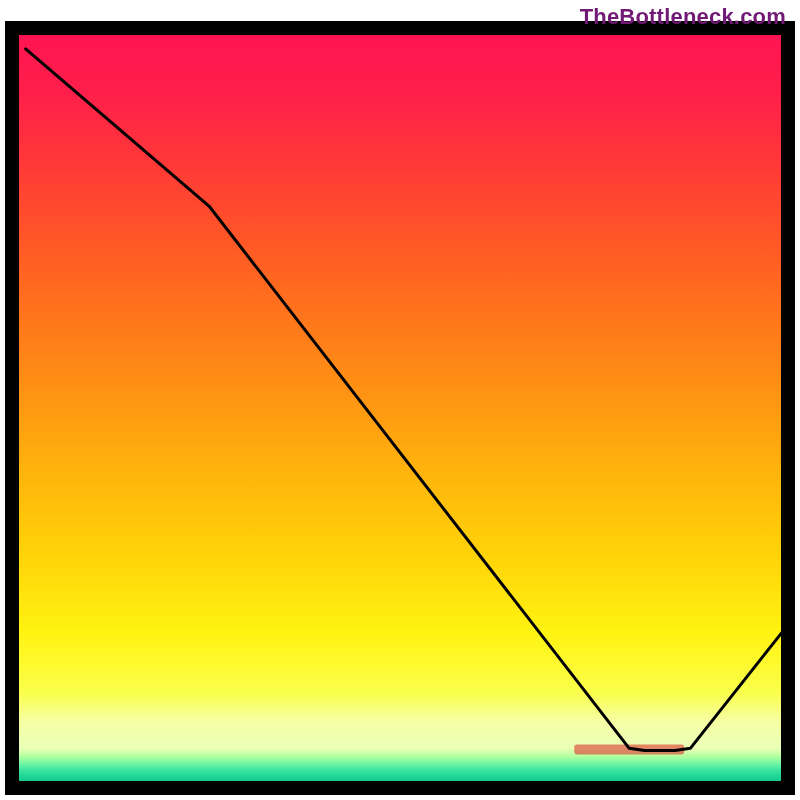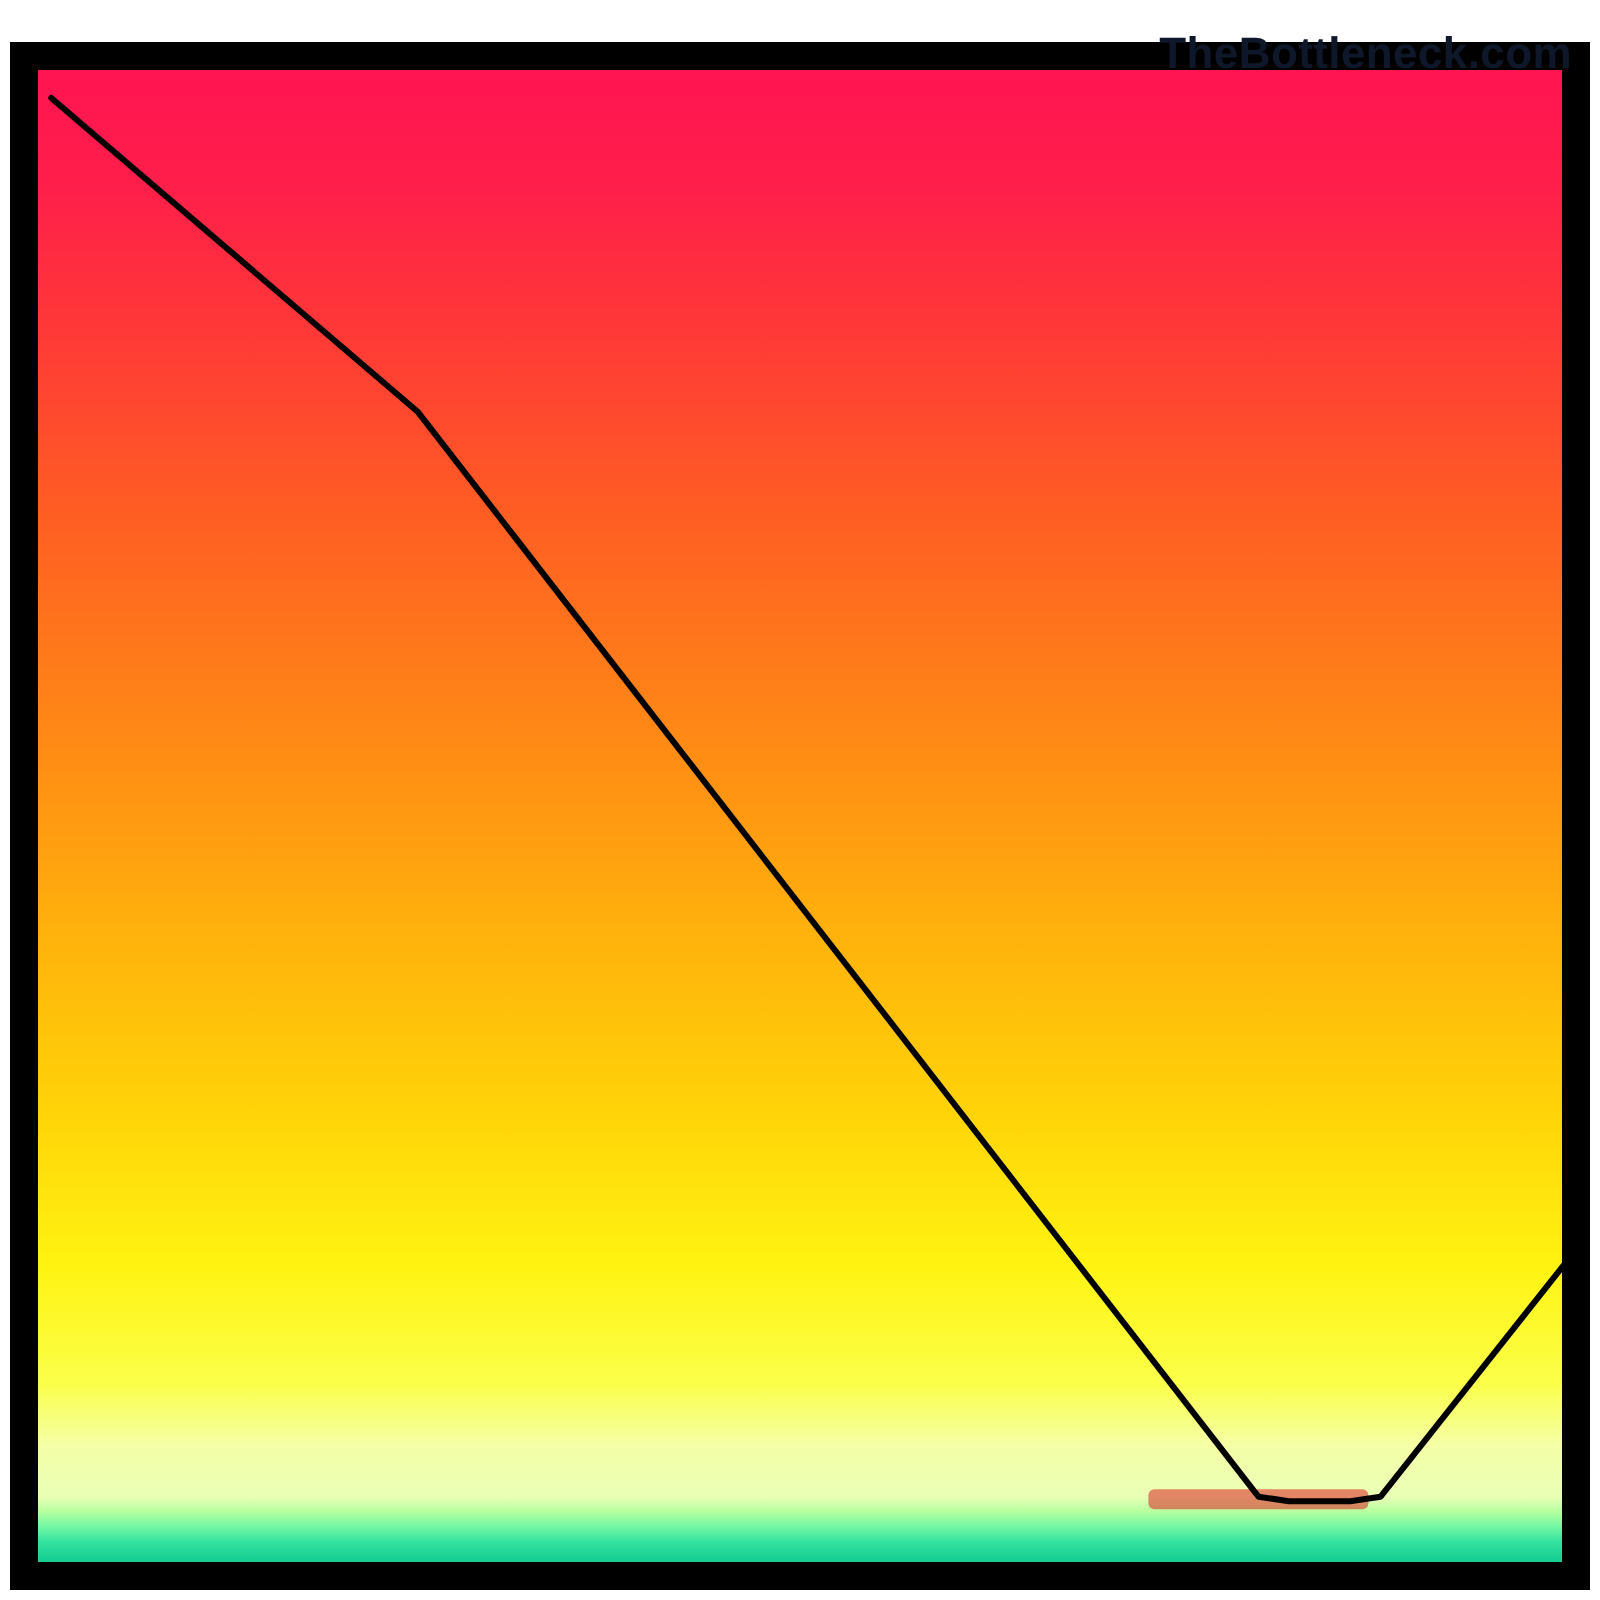--- a/index.html
+++ b/index.html
@@ -9,25 +9,25 @@
     font-family: Arial, Helvetica, sans-serif;
   }
   .stage {
     width: 800px;
     height: 800px;
     position: relative;
   }
   svg { display: block; }
   .watermark {
     position: absolute;
-    top: 14px;
+    top: 4px;
     right: 14px;
     font-size: 22px;
     font-weight: 600;
-    color: #0f172a;
+    color: #701a75;
     letter-spacing: 0.2px;
     font-family: Arial, Helvetica, sans-serif;
   }
 </style>
 </head>
 <body>
 
 <div class="stage">
   <div class="watermark">TheBottleneck.com</div>
   <svg id="chart-svg" width="800" height="800" viewBox="0 0 800 800">

